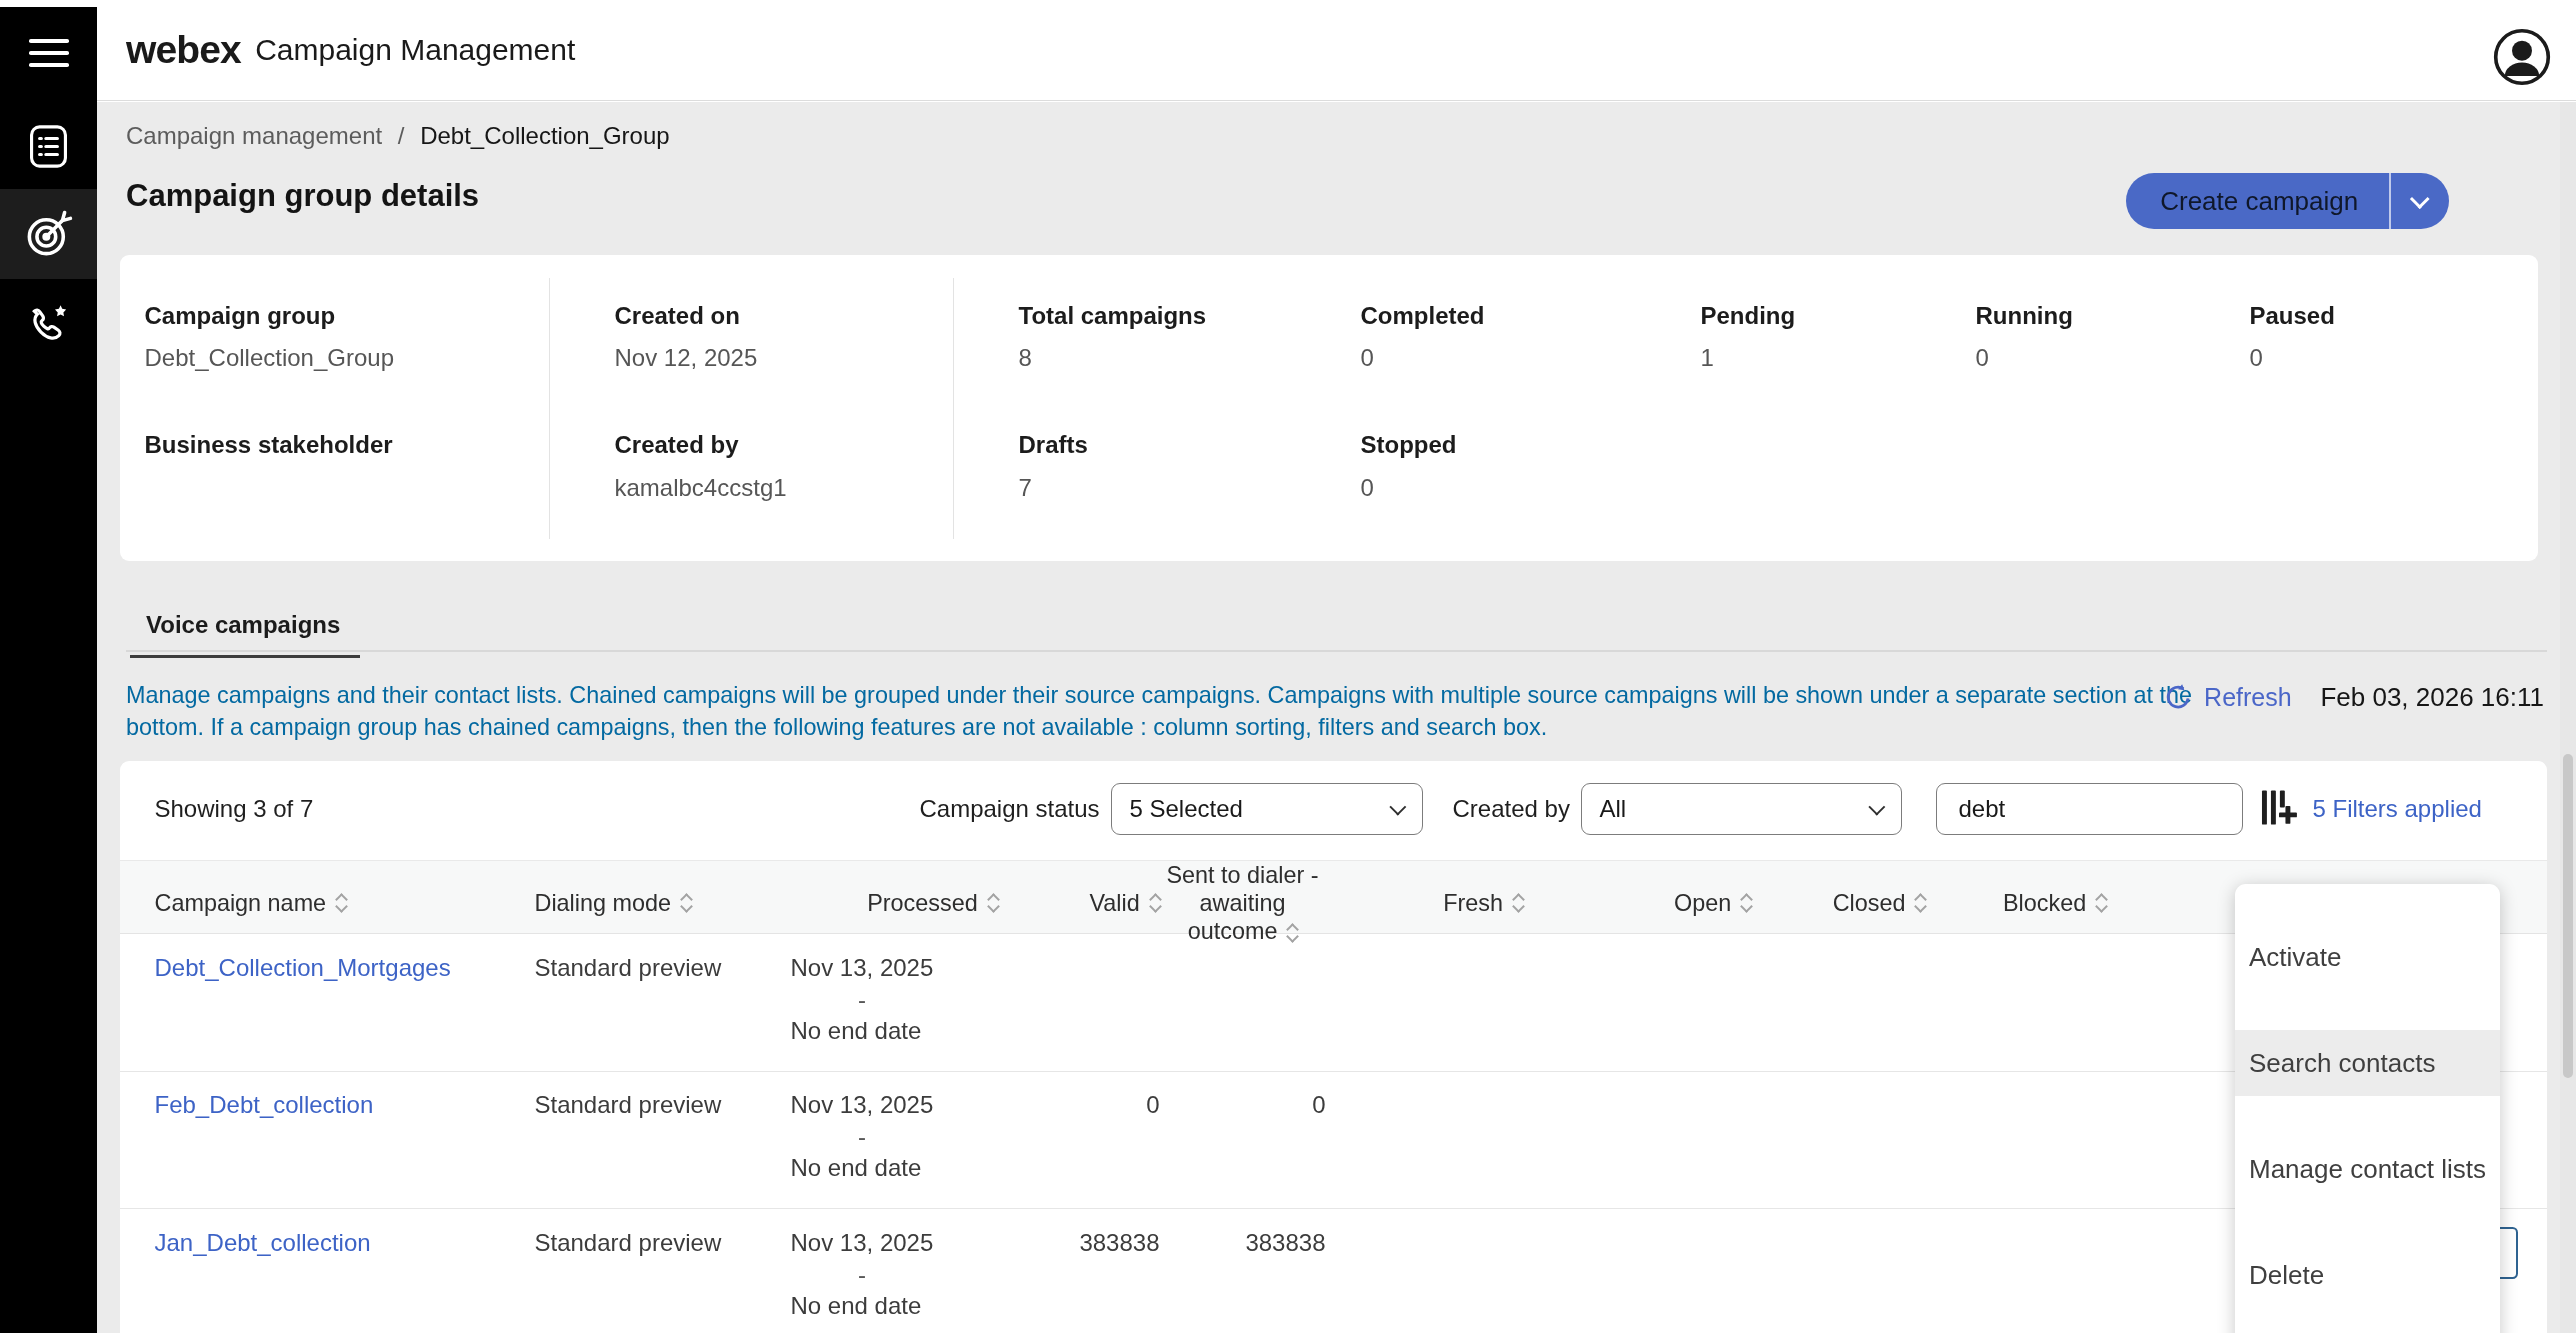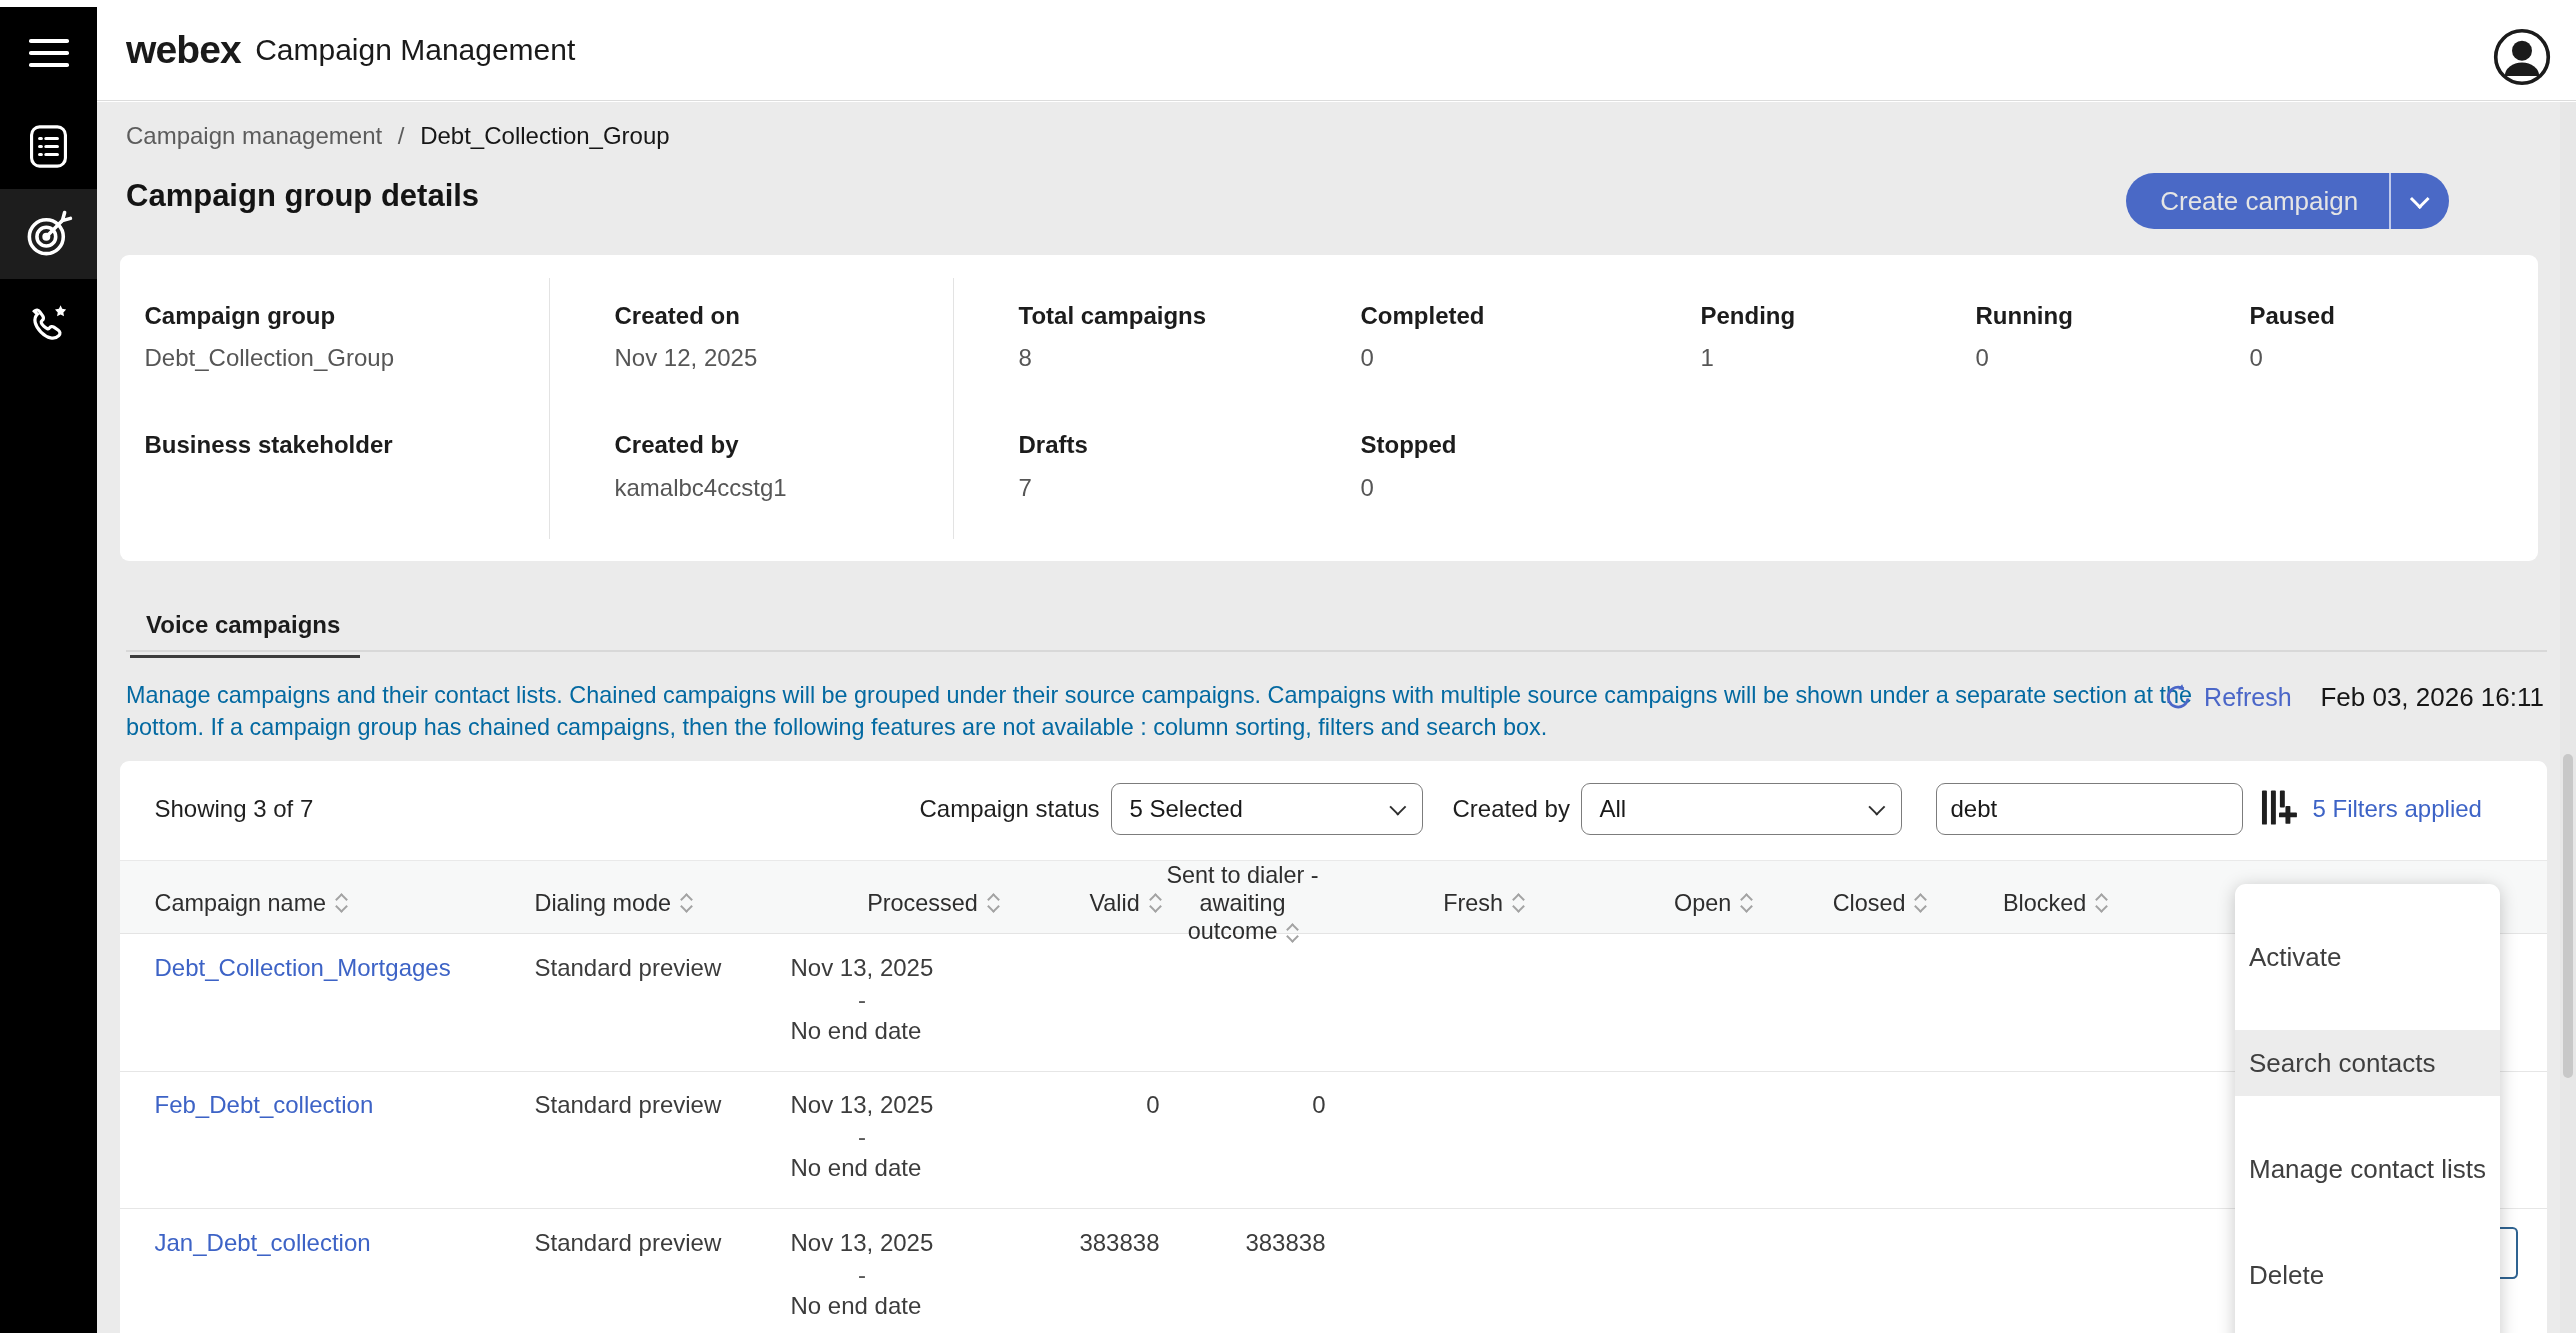--- a/index.html
+++ b/index.html
@@ -25,21 +25,21 @@
 
   
   .content { position:absolute; left:97px; top:102px; width:2463px; bottom:0; background:#ebebeb; }
   .breadcrumb { position:absolute; left:29px; top:20px; font-size:24px; }
   .bc-parent { color:#5c5c5c; cursor:pointer; }
   .bc-sep { color:#5c5c5c; margin:0 9px; }
   .bc-current { color:#161616; }
   .page-title { position:absolute; left:29px; top:76px; font-size:31px; font-weight:700; color:#141414; }
 
   .create-btn { position:absolute; right:111px; top:71px; height:56px; display:flex; align-items:stretch;
-                background:#4a69c6; border-radius:28px; color:#e5e5e5; cursor:pointer; z-index:5; }
+                background:#4a69c6; border-radius:28px; color:#0f172a; cursor:pointer; z-index:5; }
   .create-main { display:flex; align-items:center; padding:0 31px 0 34px; font-size:26px; }
   .create-div { width:1.8px; background:rgba(255,255,255,0.65); margin:0; }
   .create-caret { display:flex; align-items:center; justify-content:center; width:58px; }
   .chev { width:13.5px; height:13.5px; border-right:3.1px solid #fff; border-bottom:3.1px solid #fff; transform:rotate(45deg); margin-top:-5.4px; }
 
   
   .sum-card { position:absolute; left:22.5px; top:153px; width:2418px; height:306px; background:#fff; border-radius:9px; }
   .sum-div { position:absolute; top:22.5px; height:261px; width:0.9px; background:#e3e3e3; }
   .f-label { position:absolute; font-size:24px; font-weight:700; color:#1c1c1c; white-space:nowrap; }
   .f-value { position:absolute; font-size:24px; color:#565656; white-space:nowrap; }
@@ -56,21 +56,21 @@
 
   
   .tcard { position:absolute; left:22.5px; top:659px; width:2427px; height:573px; background:#fff;
            border-radius:9px 9px 0 0; }
   .showing { position:absolute; left:35px; top:34px; font-size:24px; color:#1f1f1f; }
   .flt-label { position:absolute; top:34px; font-size:24px; color:#1f1f1f; }
   .select { position:absolute; top:21.6px; height:52px; background:#fff; border:1.8px solid #7c7c7c; border-radius:9px;
             display:flex; align-items:center; justify-content:space-between; padding:0 18px; font-size:24px; color:#191919; cursor:pointer; }
   .sel-chev { width:11.7px; height:11.7px; border-right:2.2px solid #2e2e2e; border-bottom:2.2px solid #2e2e2e; transform:rotate(45deg); margin-top:-4.5px; }
   .search { position:absolute; left:1816px; top:21.6px; width:307px; height:52px; border:1.8px solid #7c7c7c; border-radius:9px;
-            font-size:24px; padding:0 14px; color:#191919; font-family:"Liberation Sans","DejaVu Sans",sans-serif; }
+            font-size:24px; padding:0 22px; color:#191919; font-family:"Liberation Sans","DejaVu Sans",sans-serif; }
   .colicon { position:absolute; left:2140px; top:25px; cursor:pointer; }
   .flt-applied { position:absolute; left:2193px; top:34px; font-size:24px; color:#3d63c6; cursor:pointer; white-space:nowrap; }
 
   .tgrid { display:grid; grid-template-columns:380px 256px 207px 162px 166px 315px 144px 189px 162px 144px 1fr; padding-left:35px; }
   .thead { position:absolute; left:0; right:0; top:99px; height:74px; background:#f7f8f8;
            border-top:0.9px solid #e9e9e9; border-bottom:0.9px solid #e4e4e4; }
   .th { display:flex; align-items:center; font-size:23.4px; color:#2e2e2e; cursor:pointer; }
   .th.r { justify-content:flex-end; }
   .th.c { justify-content:center; text-align:center; }
   .th2 { flex-direction:column; line-height:28px; }

